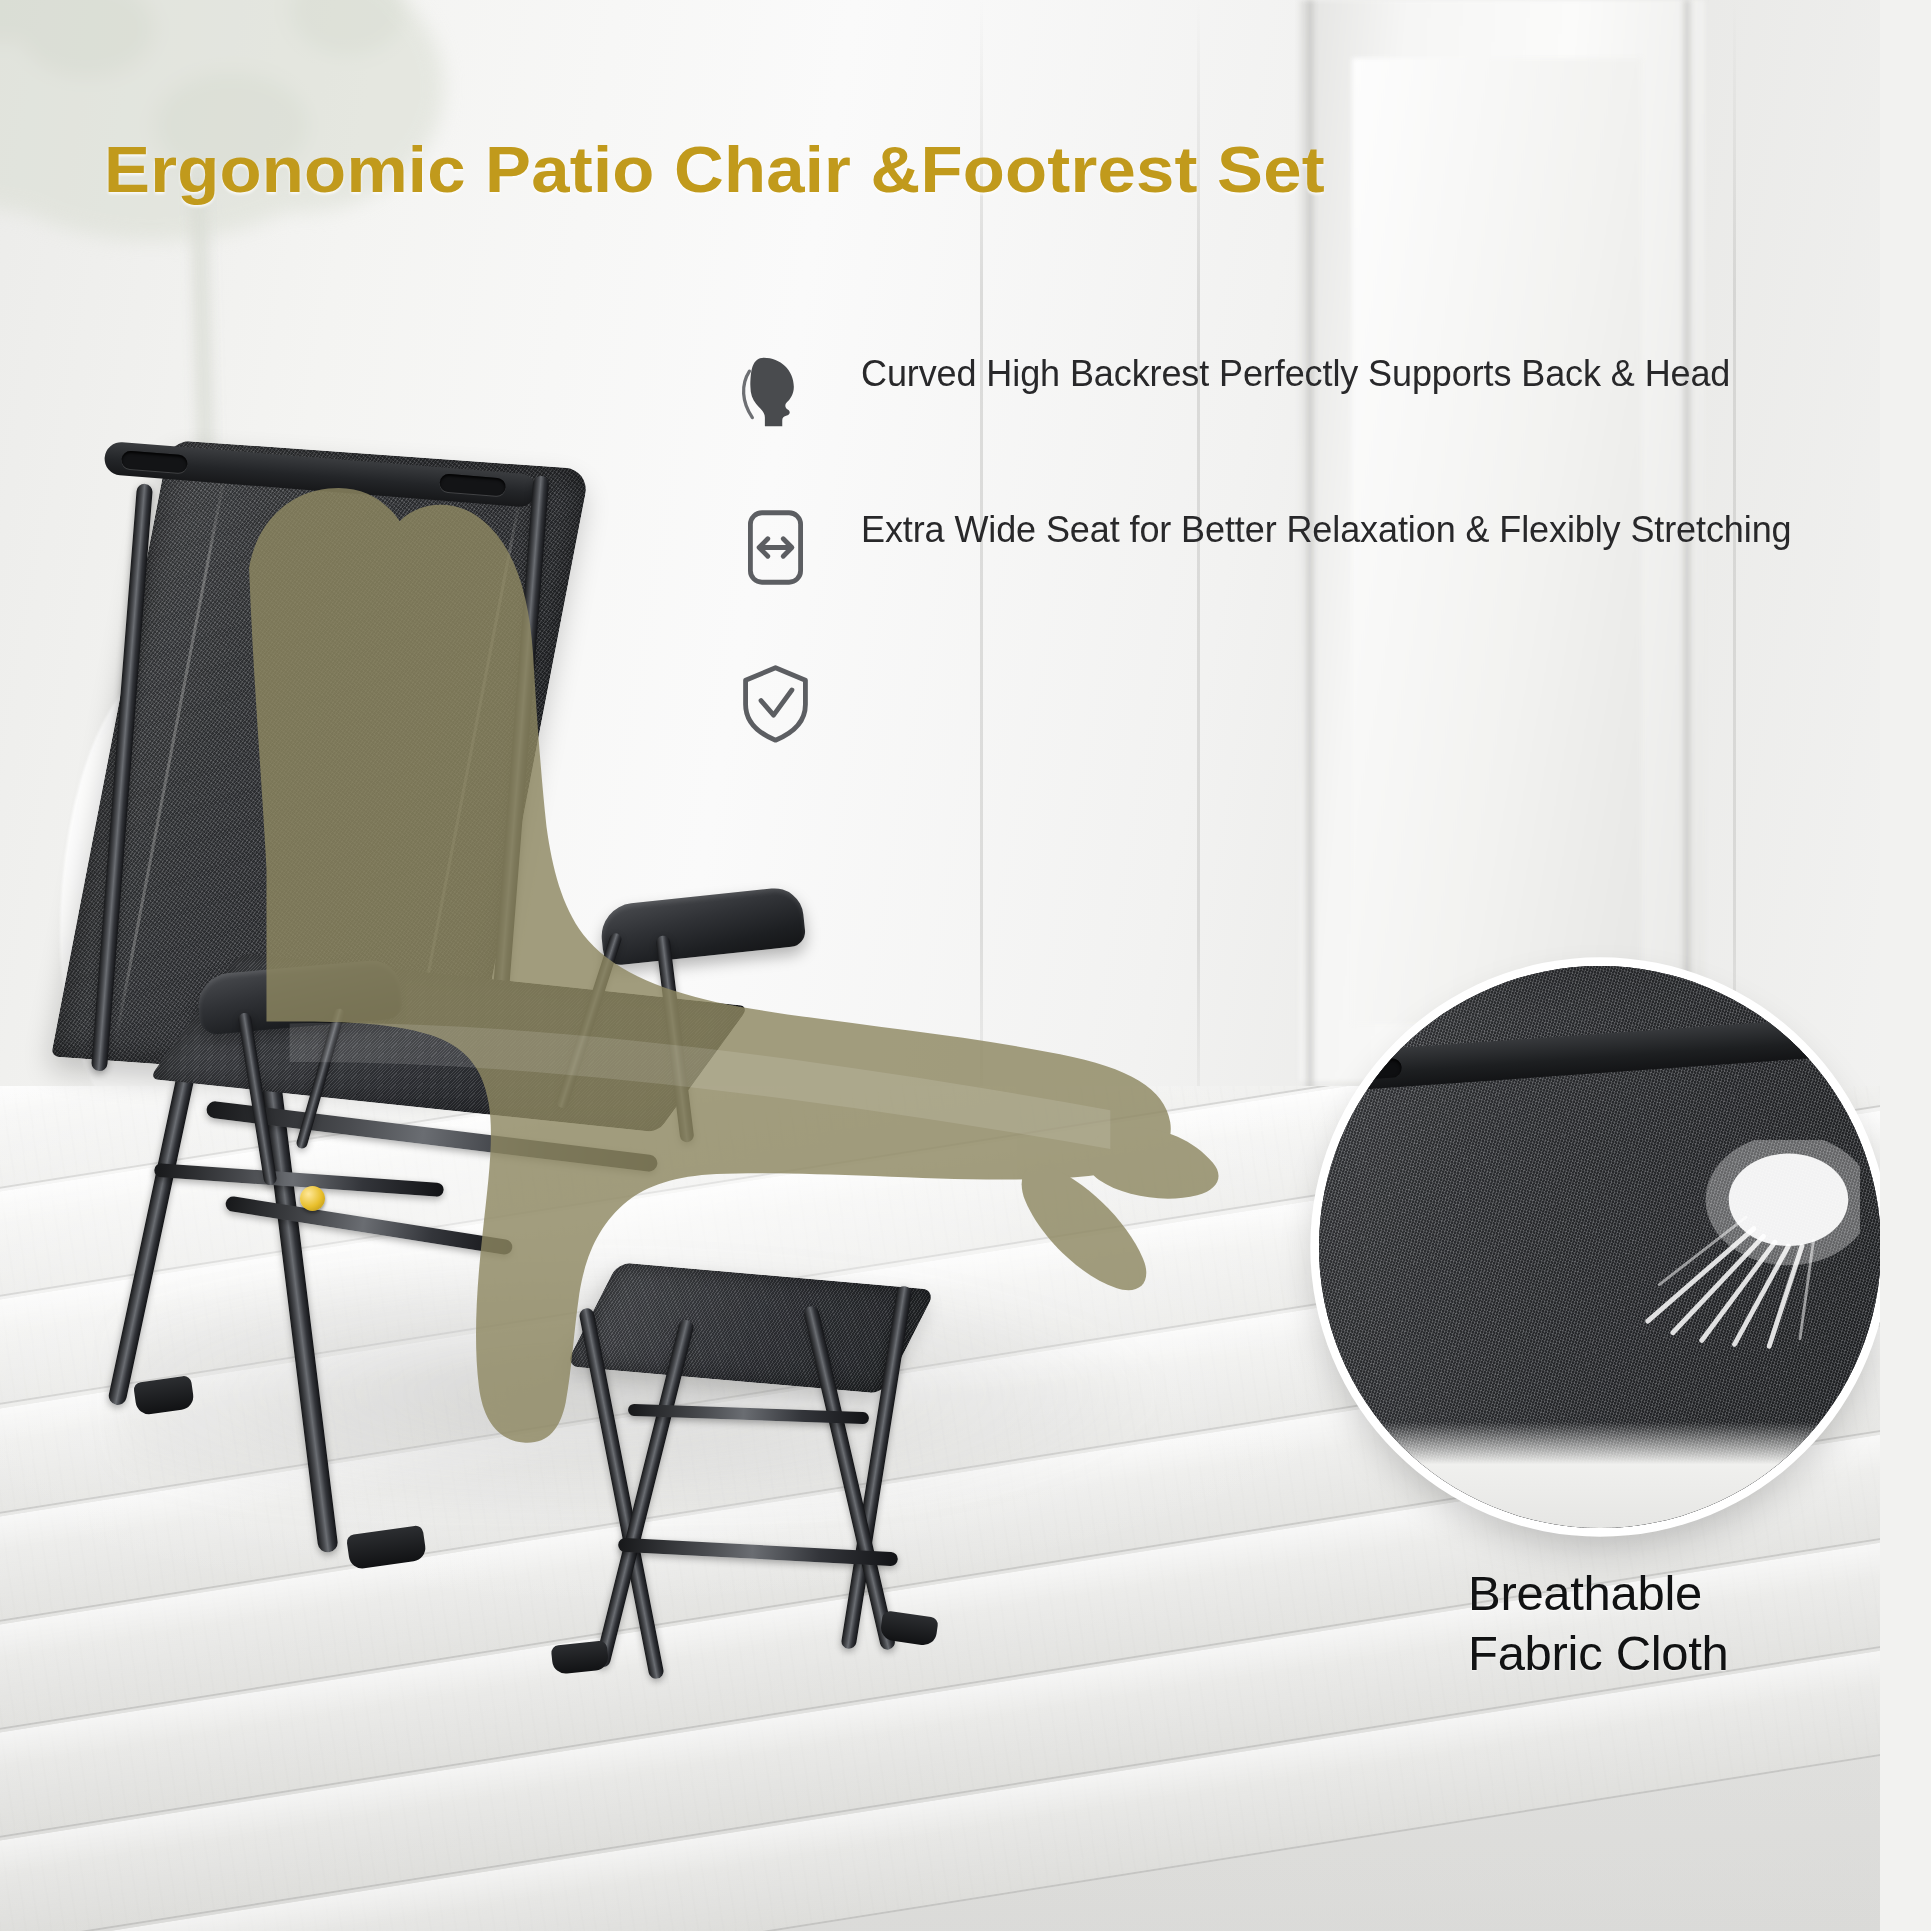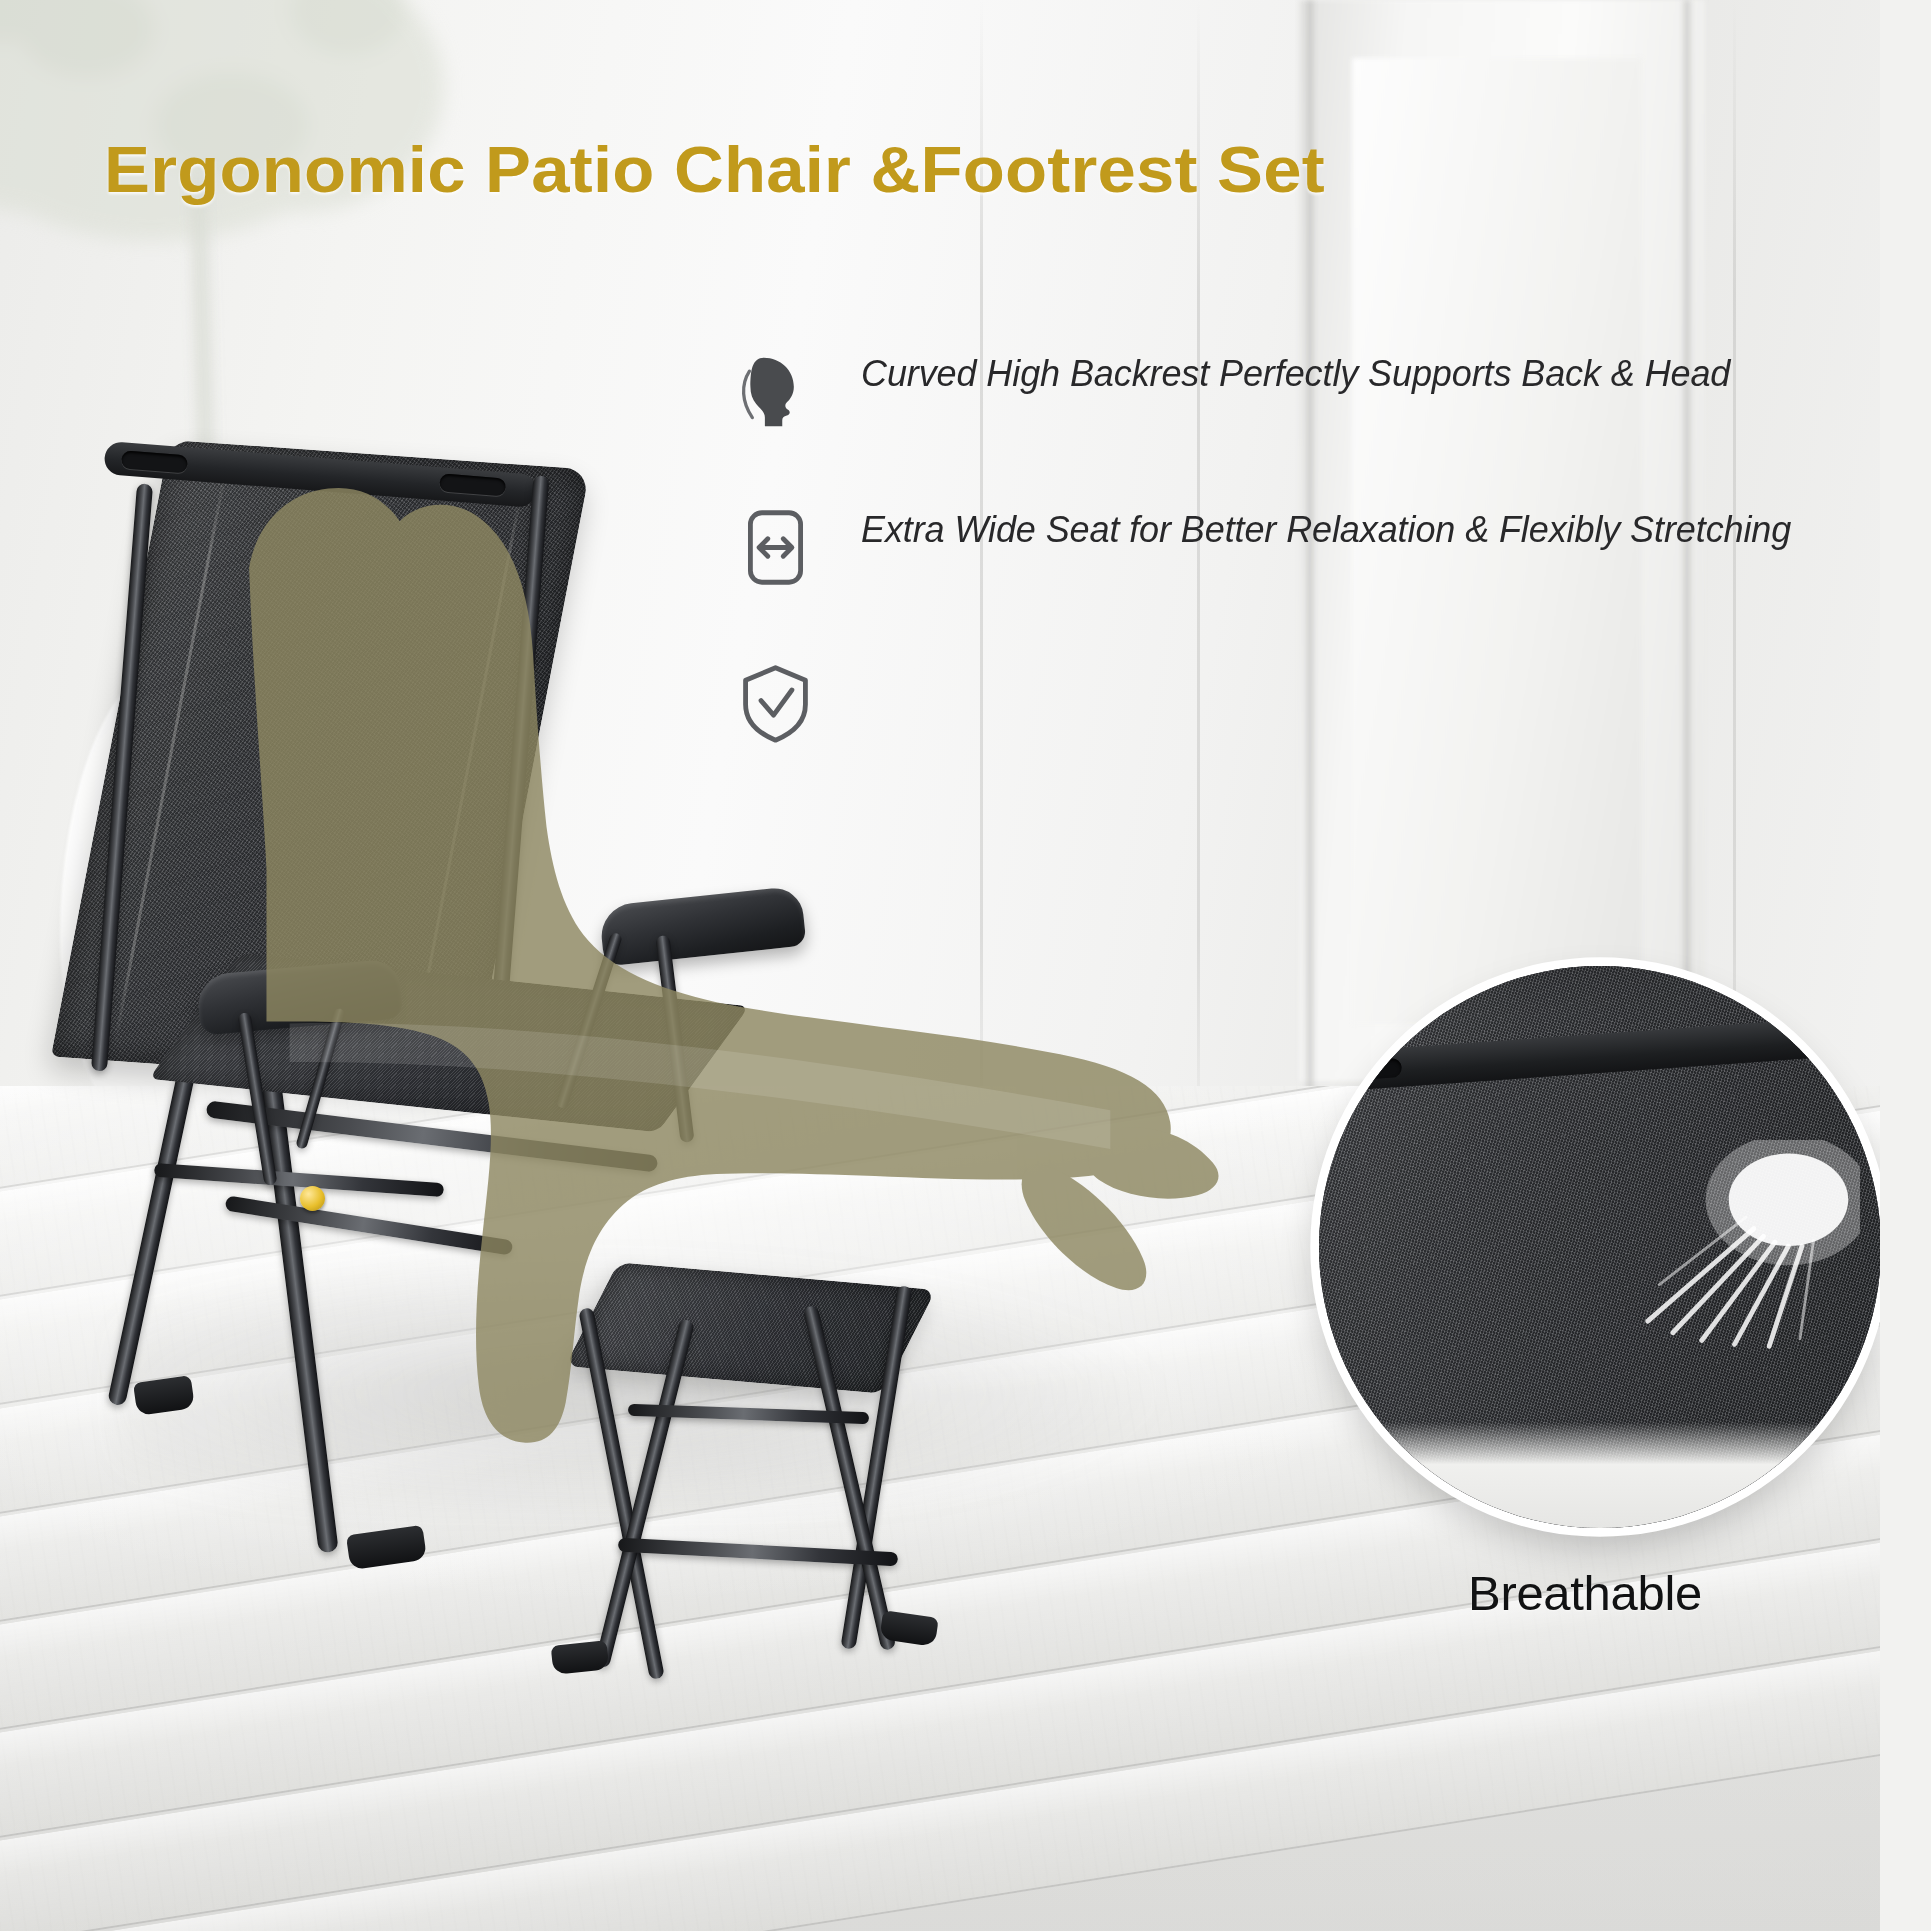--- a/index.html
+++ b/index.html
@@ -265,21 +265,20 @@
     width: 83px; height: 83px;
     display: flex; align-items: center; justify-content: center;
     margin-top: 1.9px;
   }
   .feature-text {
     font-size: 36px;
     line-height: 1.46;
     color: #28282a;
     max-width: 975px;
     letter-spacing: -0.1px;
-    font-style: italic;
   }
 
   
   .inset-circle {
     position: absolute;
     left: 1319px; top: 966px;
     width: 562px; height: 562px;
     border-radius: 50%;
     overflow: hidden;
     background: #2f3135;
@@ -548,16 +547,17 @@
         <line x1="142" y1="80" x2="52" y2="150"></line>
         <line x1="212" y1="104" x2="198" y2="206"></line>
       </g>
     </svg>
 
     <div class="inset-deck"></div>
   </div>
 
   <div class="caption">
     <div>Breathable</div>
+    <div>Fabric Cloth</div>
   </div>
 
 </div>
 
 
 </body></html>

